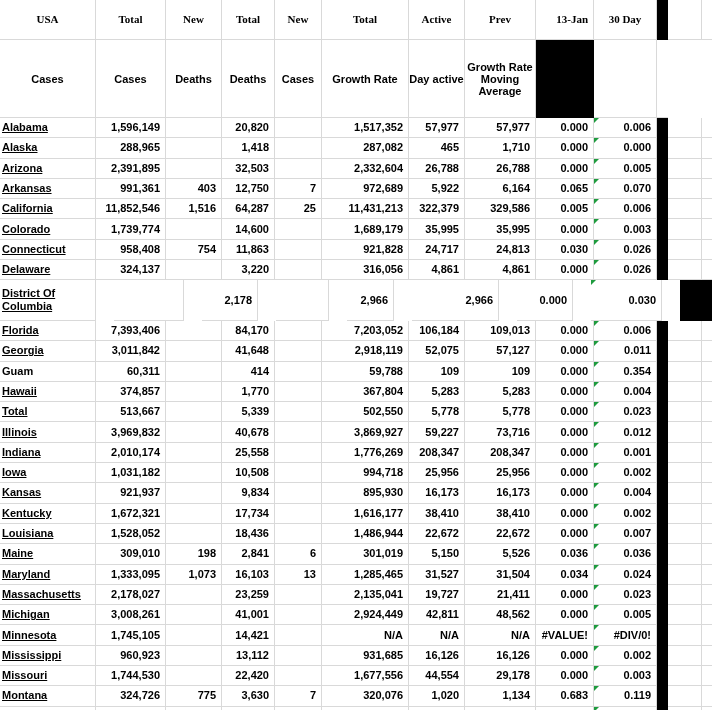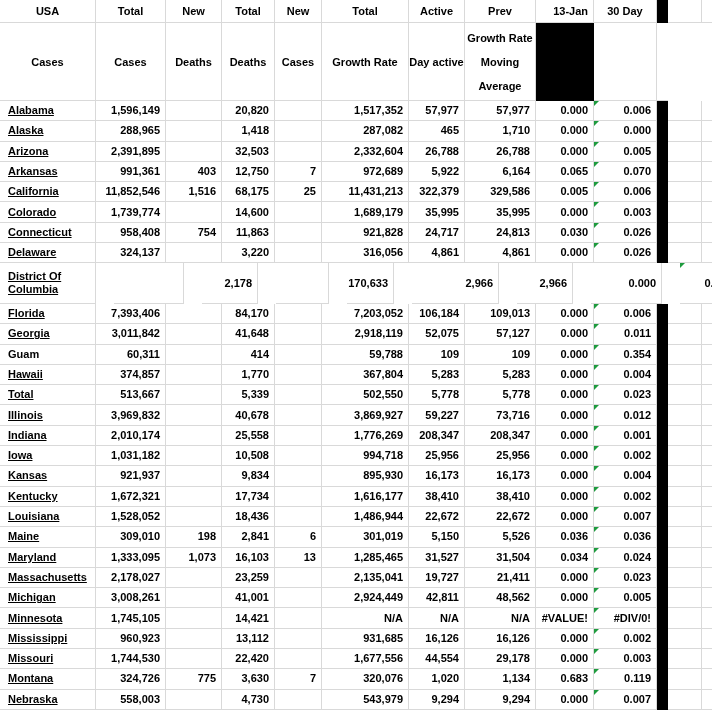--- a/index.html
+++ b/index.html
@@ -10,33 +10,33 @@
     color: var(--text, #000);
     font-family: "Liberation Sans", sans-serif;
     font-weight: bold; font-size: 11px;
   }
   .row {
     display: grid;
     grid-template-columns: 96px 70px 56px 53px 47px 87px 56px 71px 58px 63px 11px 34px 10px;
     height: 20.3px;
   }
   .row.tall  { height: 40.6px; gap: 18px; }
-  .row.hrow1 { height: 23px; }
+  .row.hrow1 { height: 40px; font-family: Liberation Serif, serif; }
   .row.hrow2 { height: 78px; }
   .cell {
     position: relative; overflow: hidden;
     display: flex; align-items: center;
     border-right: 1px solid var(--gridline, #d9d9d9);
     border-bottom: 1px solid var(--gridline, #d9d9d9);
     line-height: 13px;
   }
-  .hrow2 .cell { line-height: 24px; }
+  .hrow2 .cell { line-height: 12px; }
   .center { justify-content: center; text-align: center; }
   .num    { justify-content: flex-end; text-align: right; padding-right: 5px; }
-  .state  { padding-left: 8px; text-decoration: underline; }
+  .state  { padding-left: 2px; text-decoration: underline; }
   .state.no-underline { text-decoration: none; }
   .italic { }
   .italic.no-italic { font-style: normal; }
   .blackbar { background: var(--black_bar, #000); border: 0; }
   .lastcol  { border-right: 0; }
   .indicator {
     position: absolute; top: 0; left: 0; width: 0; height: 0;
     border-top: 5px solid var(--error_indicator, #1e9b3e);
     border-right: 5px solid transparent;
   }
@@ -142,21 +142,21 @@
       <span class="indicator"></span>
     </div>
     <div class="cell blackbar"></div>
     <div class="cell"></div>
     <div class="cell lastcol"></div>
   </div>
       <div class="row">
     <div class="cell state">California</div>
     <div class="cell num">11,852,546</div>
     <div class="cell num">1,516</div>
-    <div class="cell num">68,175</div>
+    <div class="cell num">64,287</div>
     <div class="cell num">25</div>
     <div class="cell num italic">11,431,213</div>
     <div class="cell num">322,379</div>
     <div class="cell num">329,586</div>
     <div class="cell num">0.005</div>
     <div class="cell num">0.006
       <span class="indicator"></span>
     </div>
     <div class="cell blackbar"></div>
     <div class="cell"></div>
@@ -211,21 +211,20 @@
     </div>
     <div class="cell blackbar"></div>
     <div class="cell"></div>
     <div class="cell lastcol"></div>
   </div>
       <div class="row tall">
     <div class="cell state">District Of Columbia</div>
     <div class="cell num"></div>
     <div class="cell num">2,178</div>
     <div class="cell num"></div>
-    <div class="cell num italic">170,633</div>
     <div class="cell num">2,966</div>
     <div class="cell num">2,966</div>
     <div class="cell num">0.000</div>
     <div class="cell num">0.030
       <span class="indicator"></span>
     </div>
     <div class="cell blackbar"></div>
     <div class="cell"></div>
     <div class="cell lastcol"></div>
   </div>

